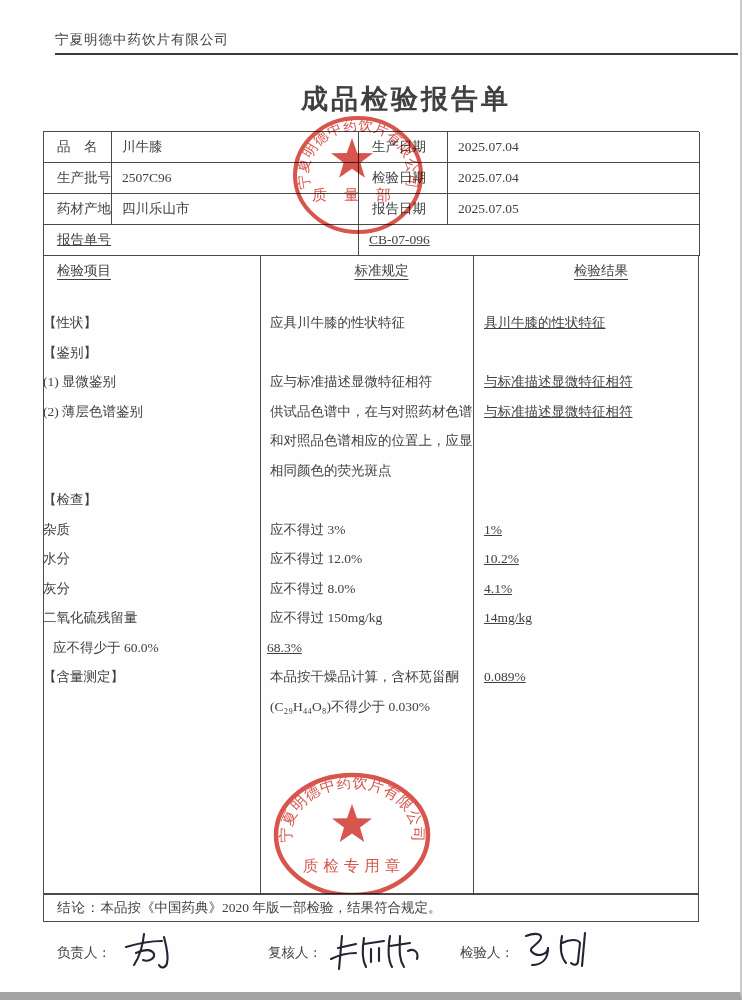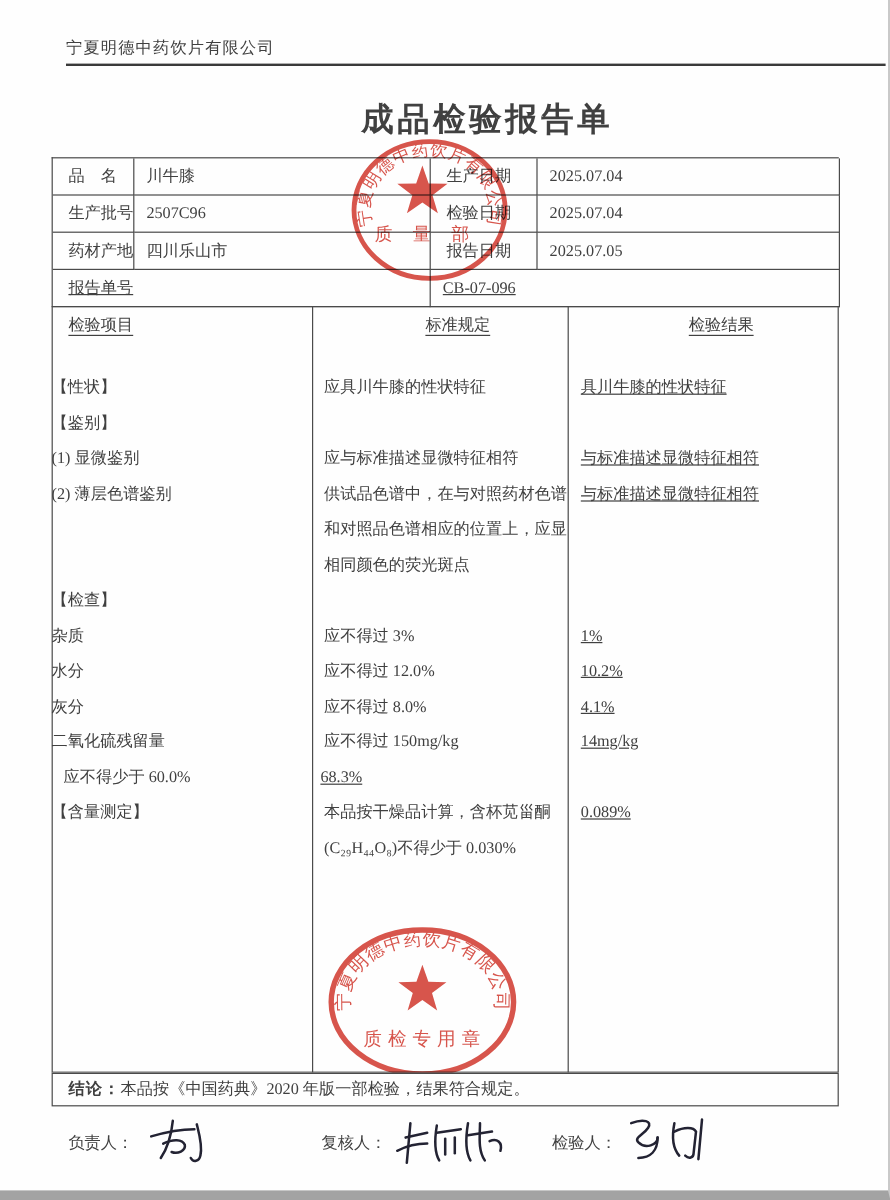--- a/index.html
+++ b/index.html
@@ -43,21 +43,21 @@
   .ic.std  { width:213px; padding-left:10px; }
   .ic.res  { width:226px; padding-left:11px;text-decoration:underline; }
   
   .stamp { position:absolute; mix-blend-mode:multiply; opacity:.87; }
   .stamp-1 { left:292px; top:112px; }
   .stamp-2 { left:272px; top:767px; }
   
   .conclusion { position:absolute; left:43px; top:894px; width:656px; height:28px;
     border:1px solid #4a4a4a; font-size:13.5px; line-height:26px; padding-left:13px;
     background:#fefefe; }
-  .conclusion b { font-weight:700; letter-spacing:1px; }
+  .conclusion b { font-weight:400; letter-spacing:1px; }
   
   .sig-row { position:absolute; left:0; top:928px; width:742px; height:55px; font-size:13.5px; }
   .sig-label { position:absolute; top:16px; }
   .lbl-resp { left:57px; } .lbl-rev { left:268px; } .lbl-insp { left:460px; }
   .sig-svg { position:absolute; }
   .sg-1 { left:116px; top:2px; } .sg-2 { left:326px; top:0; } .sg-3 { left:518px; top:0; }
   .sig-svg path { stroke:#232333; stroke-width:2.1; fill:none; stroke-linecap:round; stroke-linejoin:round; }
   .stamp text { font-family:"Liberation Serif","DejaVu Serif",serif; }
 </style>
 </head>

